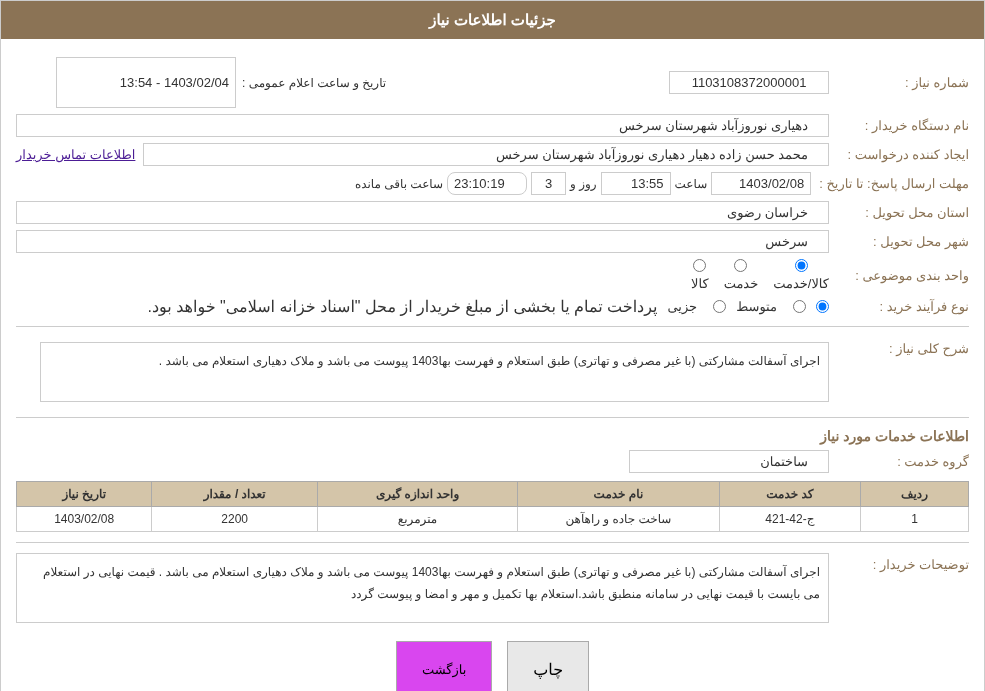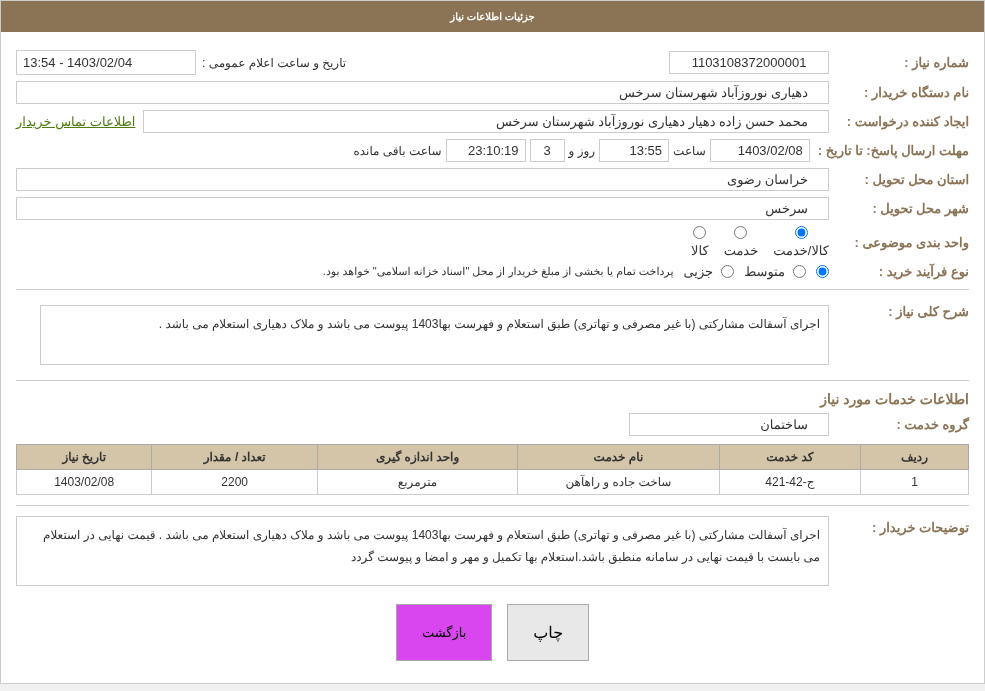--- a/index.html
+++ b/index.html
@@ -14,55 +14,55 @@
       width: 985px;
       margin: 0 auto;
       background: #fff;
       border: 1px solid #ccc;
     }
     .header-bar {
       background: #8B7355;
       color: #fff;
       text-align: center;
       padding: 10px 15px;
-      font-size: 10px;
+      font-size: 15px;
       font-weight: bold;
     }
     .content {
       padding: 10px 15px;
     }
     .form-row {
       display: flex;
       align-items: center;
       margin-bottom: 6px;
       flex-direction: row;
     }
     .label {
       color: #8B7355;
-      font-weight: bold;
+      font-weight: normal;
       white-space: nowrap;
       min-width: 140px;
       text-align: right;
       padding-left: 8px;
     }
     .input-field {
       border: 1px solid #ccc;
       padding: 3px 20px;
       background: #fff;
       min-height: 22px;
       flex: 1;
     }
     .input-field-sm {
       border: 1px solid #ccc;
       padding: 3px 6px;
       background: #fff;
       min-height: 22px;
     }
     .contact-link {
-      color: #4d7c0f;
+      color: #4c1d95;
       text-decoration: underline;
       cursor: pointer;
       white-space: nowrap;
     }
     .date-time-row {
       display: flex;
       align-items: center;
       gap: 4px;
       flex: 1;
     }
@@ -105,25 +105,25 @@
     }
     .purchase-group {
       display: flex;
       align-items: center;
       gap: 10px;
       flex: 1;
     }
     .purchase-radio {
       display: flex;
       align-items: center;
-      gap: 8px;
+      gap: 16px;
     }
     .purchase-text {
       flex: 1;
-      font-size: 11px;
+      font-size: 16px;
     }
     .section-divider {
       border-top: 1px solid #ccc;
       margin: 10px 0;
     }
     .description-box {
       border: 1px solid #ccc;
       padding: 8px;
       background: #fff;
       min-height: 60px;
@@ -193,25 +193,26 @@
     .num-field {
       border: 1px solid #ccc;
       padding: 3px 6px;
       background: #fff;
       min-height: 22px;
       width: 160px;
       text-align: center;
     }
     .announce-field {
       border: 1px solid #ccc;
-      padding: 4px 6px;
+      padding: 17px 6px;
       background: #fff;
       min-height: 22px;
       width: 180px;
-      text-align: left;
+      text-align: right;
+      margin-left: 40px;
     }
     .announce-label {
       white-space: nowrap;
       font-size: 12px;
     }
   </style>
 </head>
 <body>
 
 <div class="main-container">
@@ -244,21 +245,21 @@
     </div>
 
     <div class="form-row">
       <div class="label" style="min-width:155px;">مهلت ارسال پاسخ: تا تاریخ :</div>
       <div class="date-time-row">
         <div class="date-field">1403/02/08</div>
         <span class="small-text">ساعت</span>
         <div class="time-field">13:55</div>
         <span class="small-text">روز و</span>
         <div class="input-field-sm" style="width:35px; text-align:center;">3</div>
-        <div class="remain-field" style="text-align:right;">23:10:19</div>
+        <div class="remain-field" style="text-align:left;border-radius:8px;">23:10:19</div>
         <span class="small-text">ساعت باقی مانده</span>
       </div>
     </div>
 
     <div class="form-row">
       <div class="label">استان محل تحویل :</div>
       <div class="input-field">خراسان رضوی</div>
     </div>
 
     <div class="form-row">

